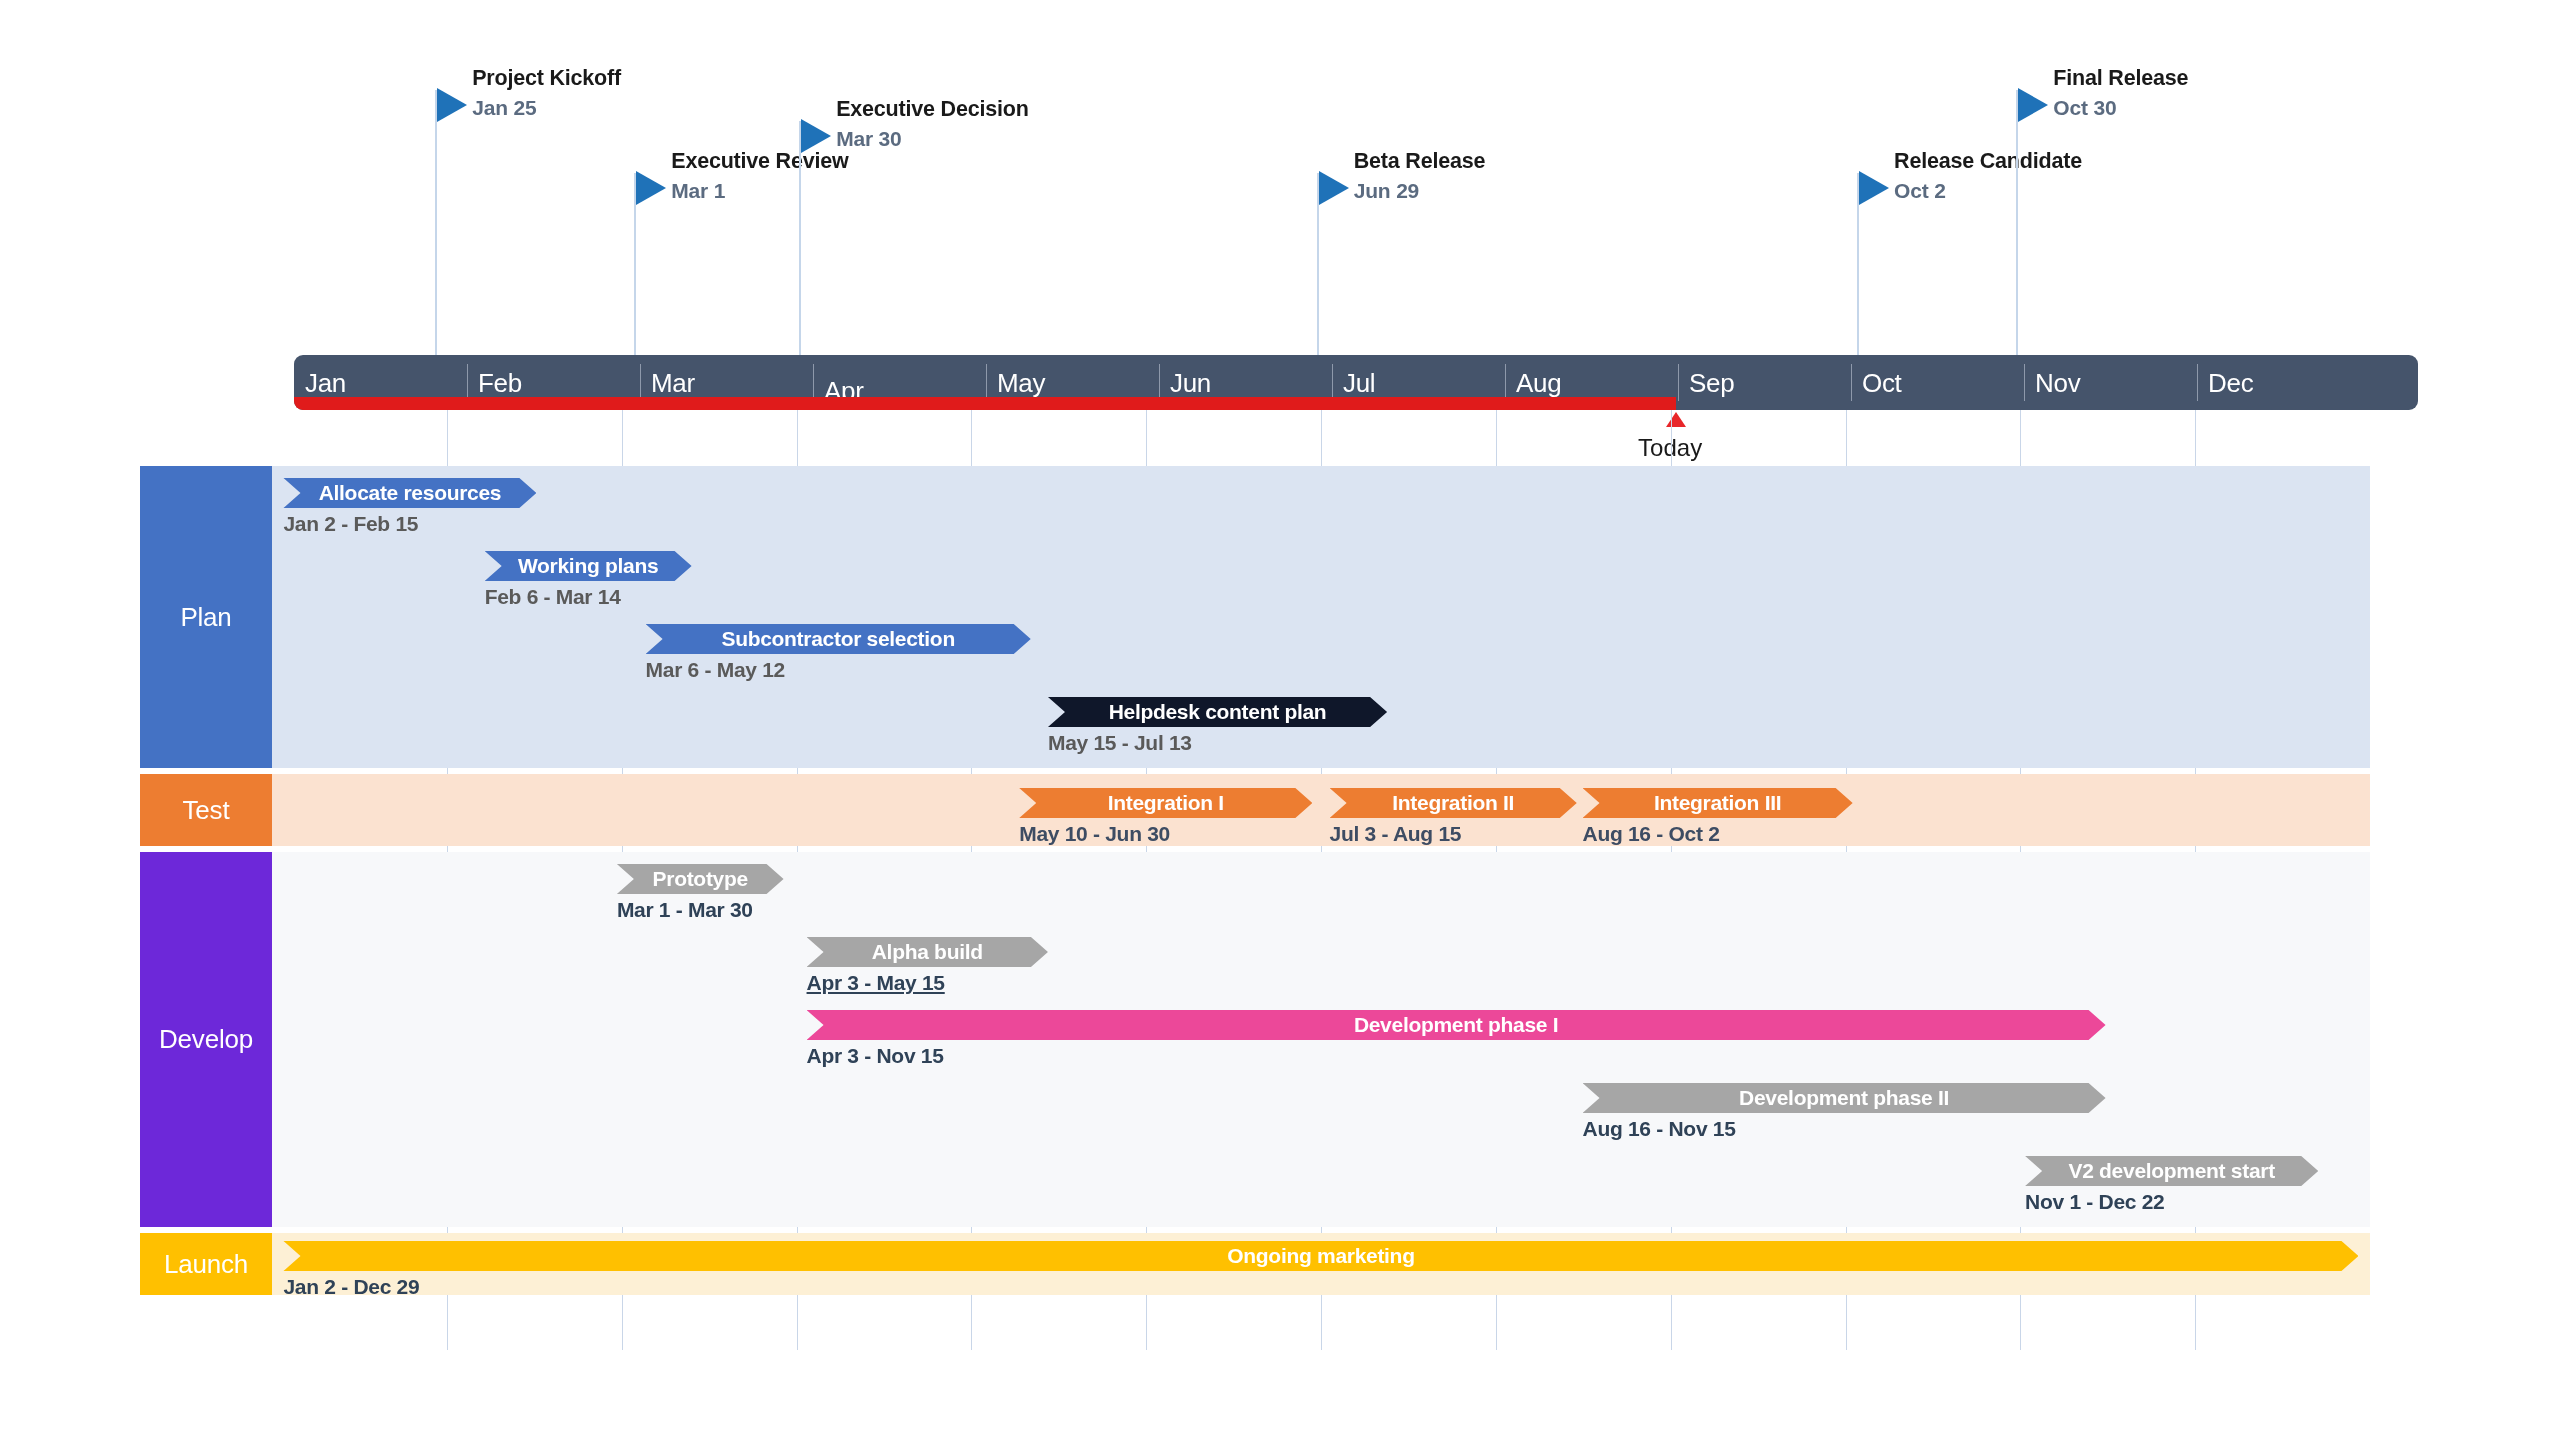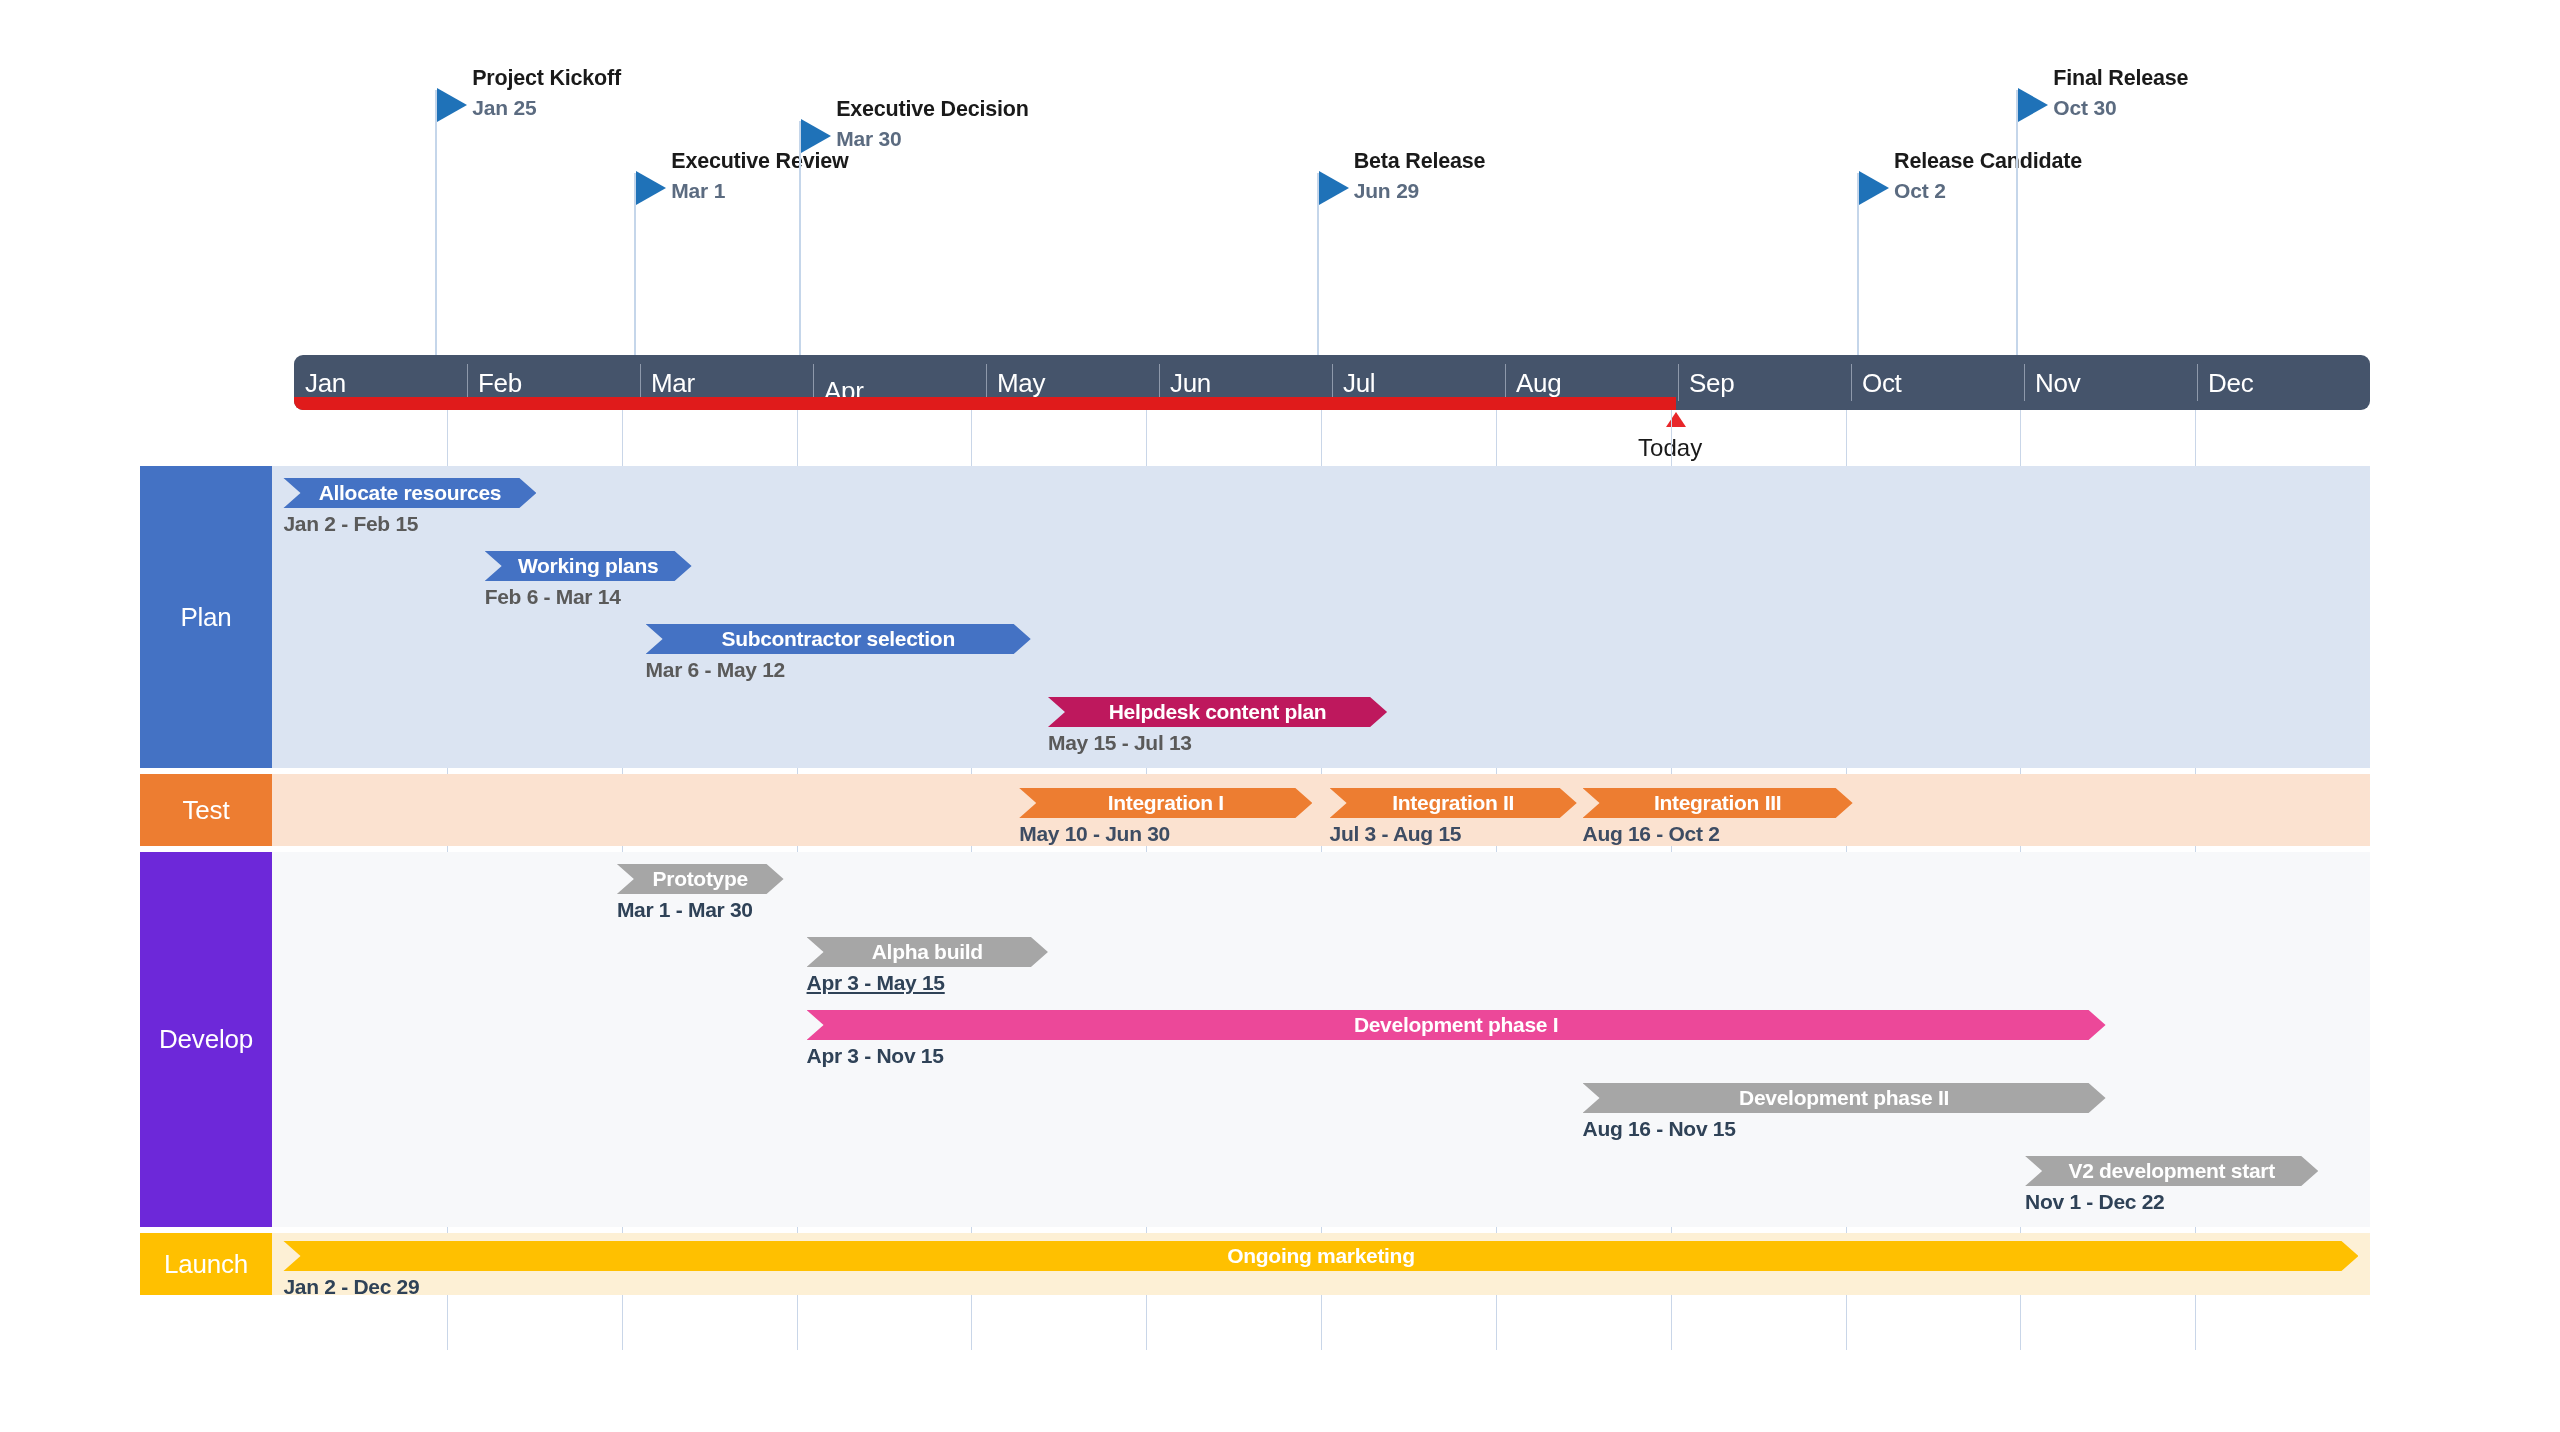--- a/index.html
+++ b/index.html
@@ -76,21 +76,21 @@
     <div class="ms-title" style="left: 1353.78px; top: 149px;">Beta Release</div>
     <div class="ms-date" style="left: 1353.78px; top: 179px;">Jun 29</div>
     <div class="ms-line" style="left: 1857.11px; top: 173px; height: 182px; background: rgb(197, 214, 234);"></div>
     <div class="ms-flag" style="left: 1859.11px; top: 171px; border-left-color: rgb(31, 114, 184);"></div>
     <div class="ms-title" style="left: 1894.11px; top: 149px;">Release Candidate</div>
     <div class="ms-date" style="left: 1894.11px; top: 179px;">Oct 2</div>
     <div class="ms-line" style="left: 2016.36px; top: 90px; height: 265px; background: rgb(197, 214, 234);"></div>
     <div class="ms-flag" style="left: 2018.36px; top: 88px; border-left-color: rgb(31, 114, 184);"></div>
     <div class="ms-title" style="left: 2053.36px; top: 66px;">Final Release</div>
     <div class="ms-date" style="left: 2053.36px; top: 96px;">Oct 30</div>
-    <div class="axis" style="left: 294px; top: 355px; width: 2076px; height: 55px; background: rgb(69, 84, 107);">
+    <div class="axis" style="left: 294px; top: 355px; width: 2076px; height: 55px; background: rgb(69, 84, 107); padding-left: 48px;">
       <div class="axis-month" style="left: 0px; width: 173px;">
         <div class="mlabel">Jan</div>
       </div>
       <div class="axis-month" style="left: 173px; width: 173px;">
         <div class="mlabel">Feb</div>
       </div>
       <div class="axis-sep" style="left: 173px;"></div>
       <div class="axis-month" style="left: 346px; width: 173px;">
         <div class="mlabel">Mar</div>
       </div>
@@ -164,21 +164,21 @@
       </div>
     </div>
     <div class="task-date" style="left: 484.674px; top: 585px; color: rgb(90, 90, 90);">Feb 6 - Mar 14</div>
     <div class="task" style="left: 645.616px; top: 624px; width: 385.112px; height: 30px;">
       <div class="task-bar" style="background: rgb(68, 114, 196);">
         <span>Subcontractor selection</span>
       </div>
     </div>
     <div class="task-date" style="left: 645.616px; top: 658px; color: rgb(90, 90, 90);">Mar 6 - May 12</div>
     <div class="task" style="left: 1047.97px; top: 697px; width: 339.129px; height: 30px;">
-      <div class="task-bar" style="background: #be185d;">
+      <div class="task-bar" style="background: #0f172a;">
         <span>Helpdesk content plan</span>
       </div>
     </div>
     <div class="task-date" style="left: 1047.97px; top: 731px; color: rgb(90, 90, 90);">May 15 - Jul 13</div>
     <div class="band" style="left: 140px; top: 774px; width: 2230px; height: 72px;">
       <div class="band-label" style="width: 132px; background: rgb(237, 125, 49);">
         <span>Test</span>
       </div>
       <div class="band-body" style="left: 132px; right: 0px; background: rgb(251, 226, 208);"></div>
     </div>

